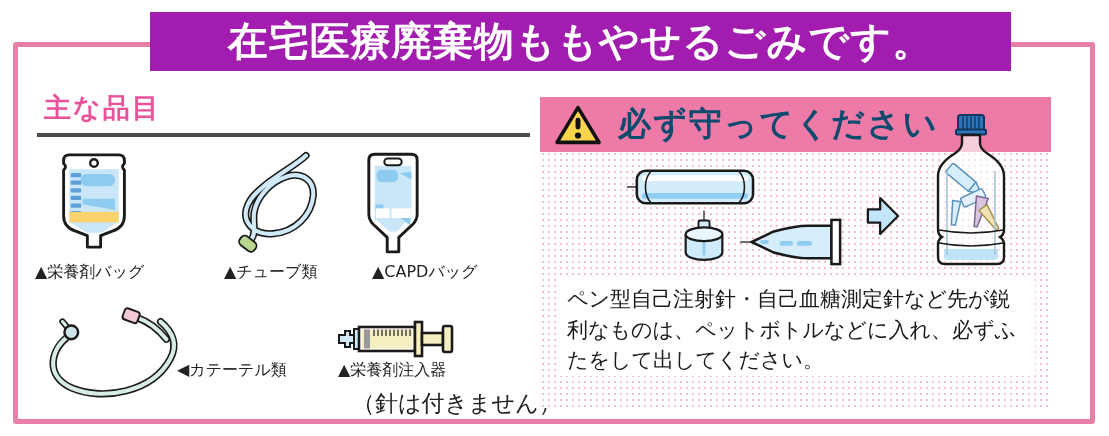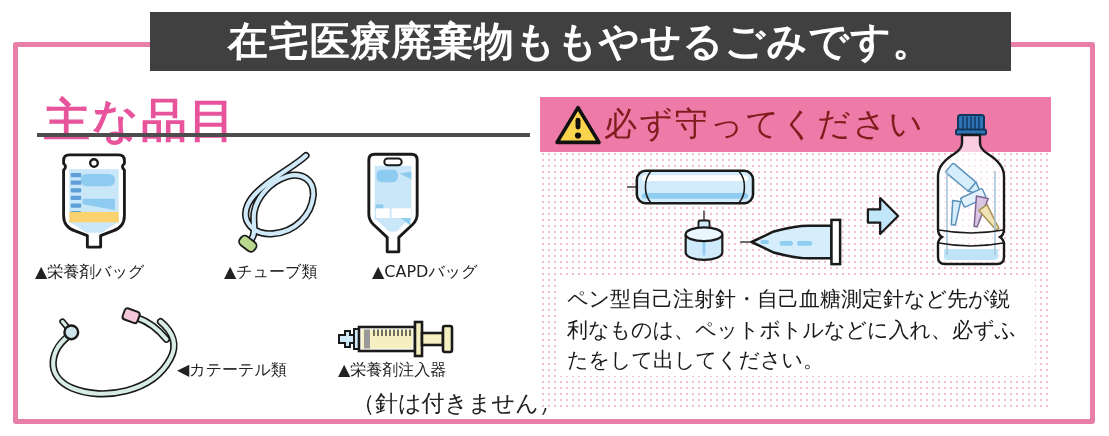--- a/index.html
+++ b/index.html
@@ -7,47 +7,47 @@
   body { font-family:"DejaVu Sans","Liberation Sans",sans-serif; }
   .stage { position:relative; width:1109px; height:436px; background:#fff; overflow:hidden; }
 
   .outer-border {
     position:absolute; left:13px; top:42px; width:1082px; height:382px;
     border:5px solid #e87fa8; border-radius:3px;
   }
 
   .banner {
     position:absolute; left:150px; top:12px; width:861px; height:59px;
-    background:#404040; display:flex; align-items:center; justify-content:center;
+    background:#a21caf; display:flex; align-items:center; justify-content:center;
   }
   .banner-text { color:#ffffff; font-size:40px; font-weight:bold; letter-spacing:1px; white-space:nowrap; }
 
   .section-heading {
-    position:absolute; left:44px; top:90px; font-size:46px; font-weight:bold;
+    position:absolute; left:44px; top:90px; font-size:27px; font-weight:bold;
     color:#e8549c; letter-spacing:2px; white-space:nowrap;
   }
   .heading-rule { position:absolute; left:37px; top:133px; width:493px; height:4px; background:#4d4d4d; }
 
   .illust { position:absolute; }
   .item-label { position:absolute; font-size:16px; color:#222; white-space:nowrap; }
   .item-note  { position:absolute; font-size:23px; color:#222; white-space:nowrap; }
 
   .warning-panel {
     position:absolute; left:540px; top:97px; width:511px; height:311px;
     background-color:#ffffff;
     background-image:radial-gradient(#f5bcd2 1.15px, rgba(255,255,255,0) 1.3px);
     background-size:6px 6px;
   }
   .warning-band {
     position:absolute; left:0; top:0; width:100%; height:55px; background:#ee7aa8;
     display:flex; align-items:center; z-index:2;
   }
   .warning-band .tri { margin-left:12px; }
   .warning-heading {
-    color:#7f1d1d; font-size:33px; font-weight:normal;
+    margin-left:14px; color:#0c4a6e; font-size:33px; font-weight:bold;
     letter-spacing:2px; white-space:nowrap;
   }
   .panel-illust { position:absolute; z-index:1; }
   .bottle-wrap { z-index:3; }
   .notice-box {
     position:absolute; left:16px; top:182px; width:479px; height:97px;
     background:#ffffff; z-index:2; padding:5px 11px;
   }
   .notice-text { font-size:21px; line-height:1.46; color:#1a1a1a; }
 </style>

